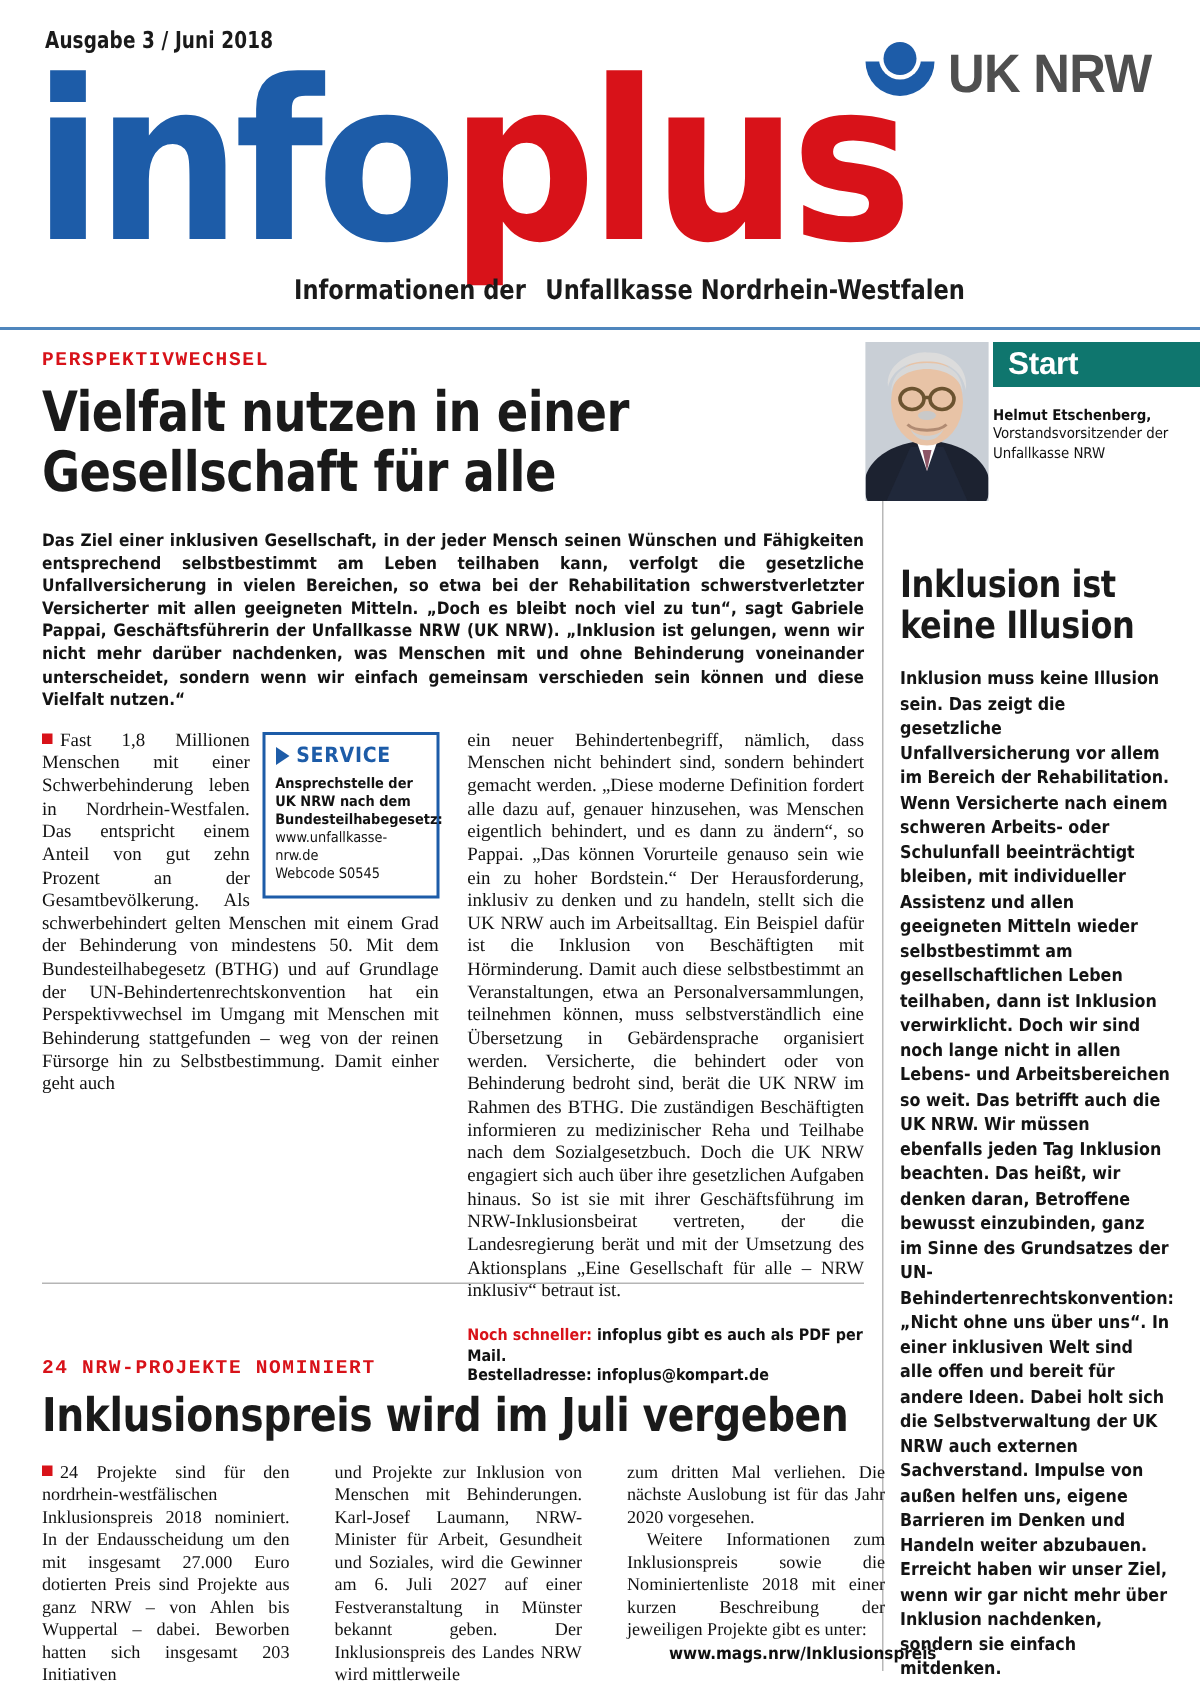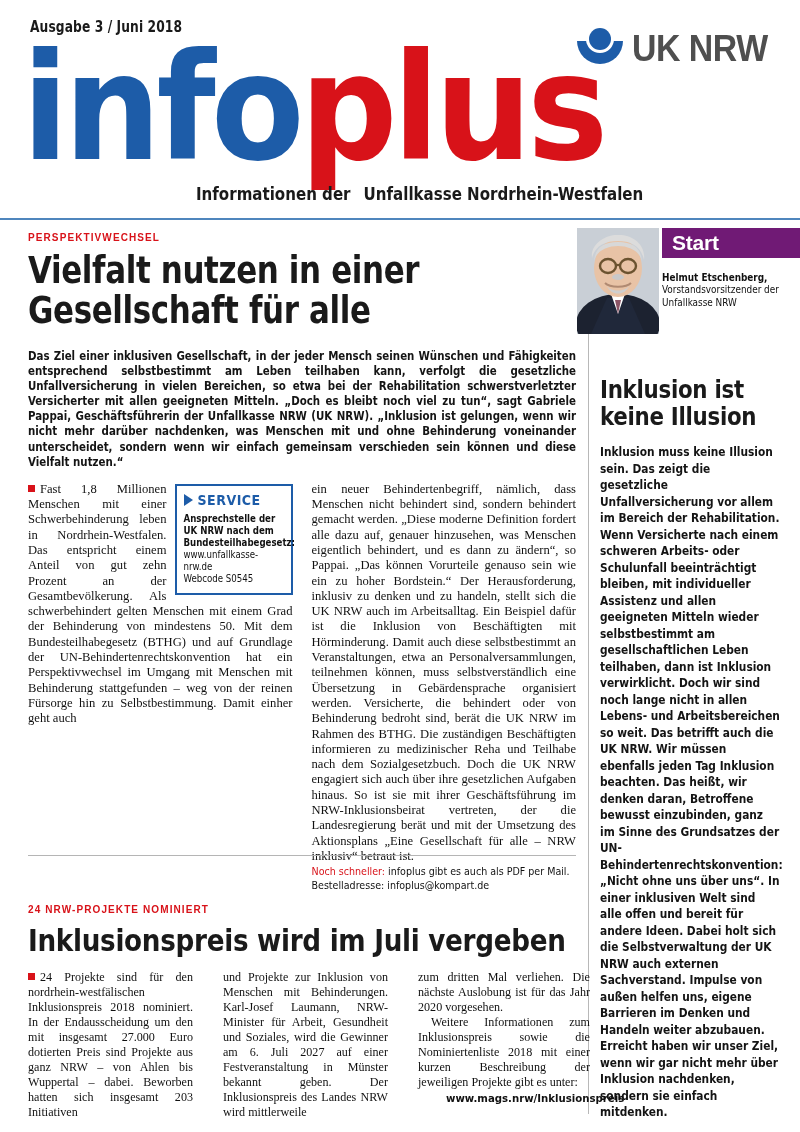--- a/index.html
+++ b/index.html
@@ -148,25 +148,25 @@
 
   .main-col {
     position: absolute;
     left: 28px;
     top: 0;
     width: 548px;
   }
 
   .kicker {
     color: #d81219;
-    font-size: 10px;
+    font-size: 13px;
     font-weight: bold;
     letter-spacing: 1.1px;
     margin: 8px 0 8px 0;
-    font-family: Liberation Sans, sans-serif;
+    font-family: Liberation Mono, monospace;
   }
 
   .headline {
     font-size: 37px;
     line-height: 40px;
     font-weight: bold;
     color: #1a1a1a;
     letter-spacing: -0.4px;
     margin: 0 0 18px 0;
     font-family: "DejaVu Sans Condensed", "Liberation Sans Narrow", "Liberation Sans", sans-serif;
@@ -257,23 +257,23 @@
   .service-plain {
     font-size: 9.6px;
     line-height: 12px;
     color: #111;
     font-family: "DejaVu Sans Condensed", "Liberation Sans Narrow", "Liberation Sans", sans-serif;
   }
 
   .promo {
     font-size: 10.6px;
     line-height: 13.6px;
-    font-weight: normal;
+    font-weight: bold;
     color: #111;
-    margin-top: 1px;
+    margin-top: 16px;
     font-family: "DejaVu Sans Condensed", "Liberation Sans Narrow", "Liberation Sans", sans-serif;
   }
   .promo .hl { color: #d81219; }
 
   
   .sidebar {
     position: absolute;
     left: 600px;
     top: 0;
     width: 180px;
@@ -291,21 +291,21 @@
     height: 106px;
     overflow: hidden;
     background: #c6ccd4;
   }
   .start-tab {
     position: absolute;
     left: 62px;
     top: 4px;
     width: 138px;
     height: 30px;
-    background: #701a75;
+    background: #0f766e;
   }
   .start-tab span {
     color: #ffffff;
     font-size: 21px;
     font-weight: bold;
     line-height: 30px;
     padding-left: 10px;
     display: block;
     letter-spacing: -.2px;
   }

